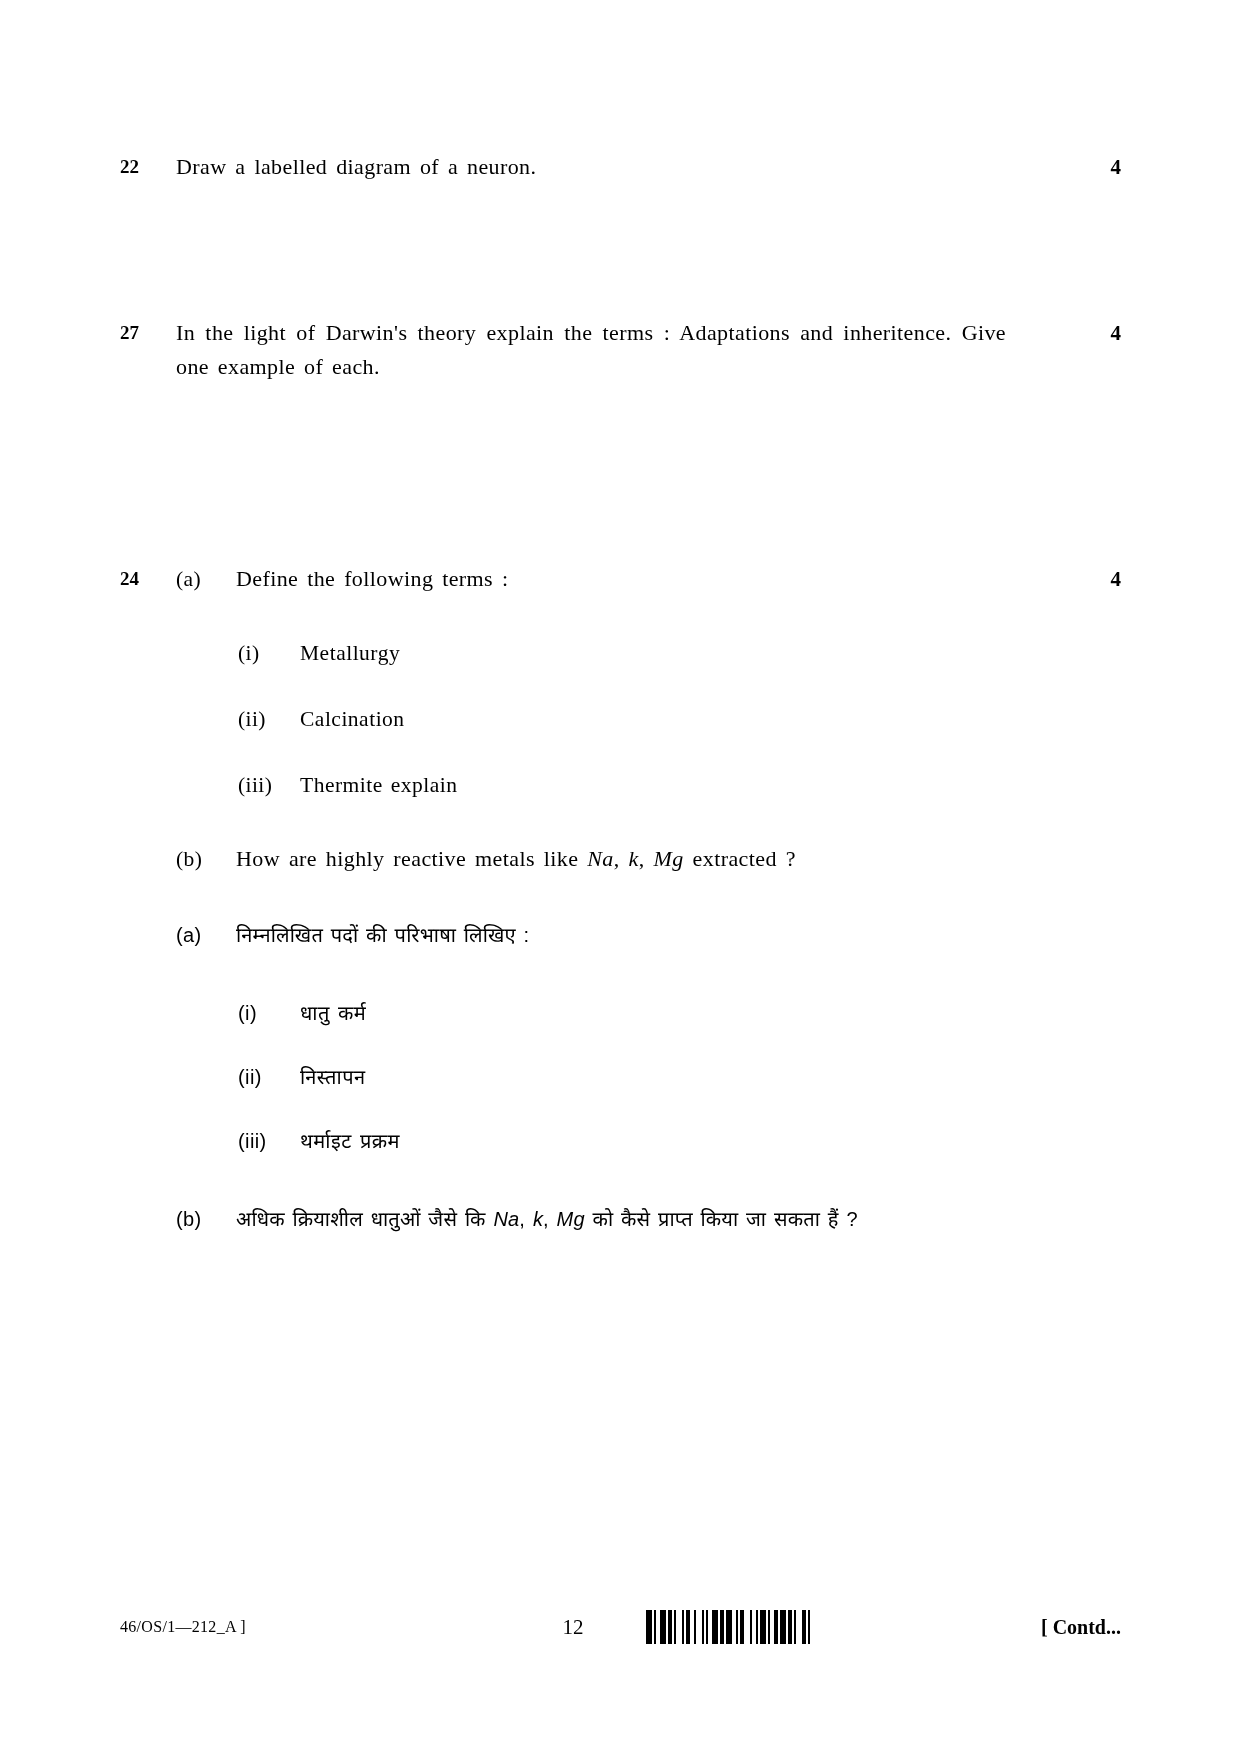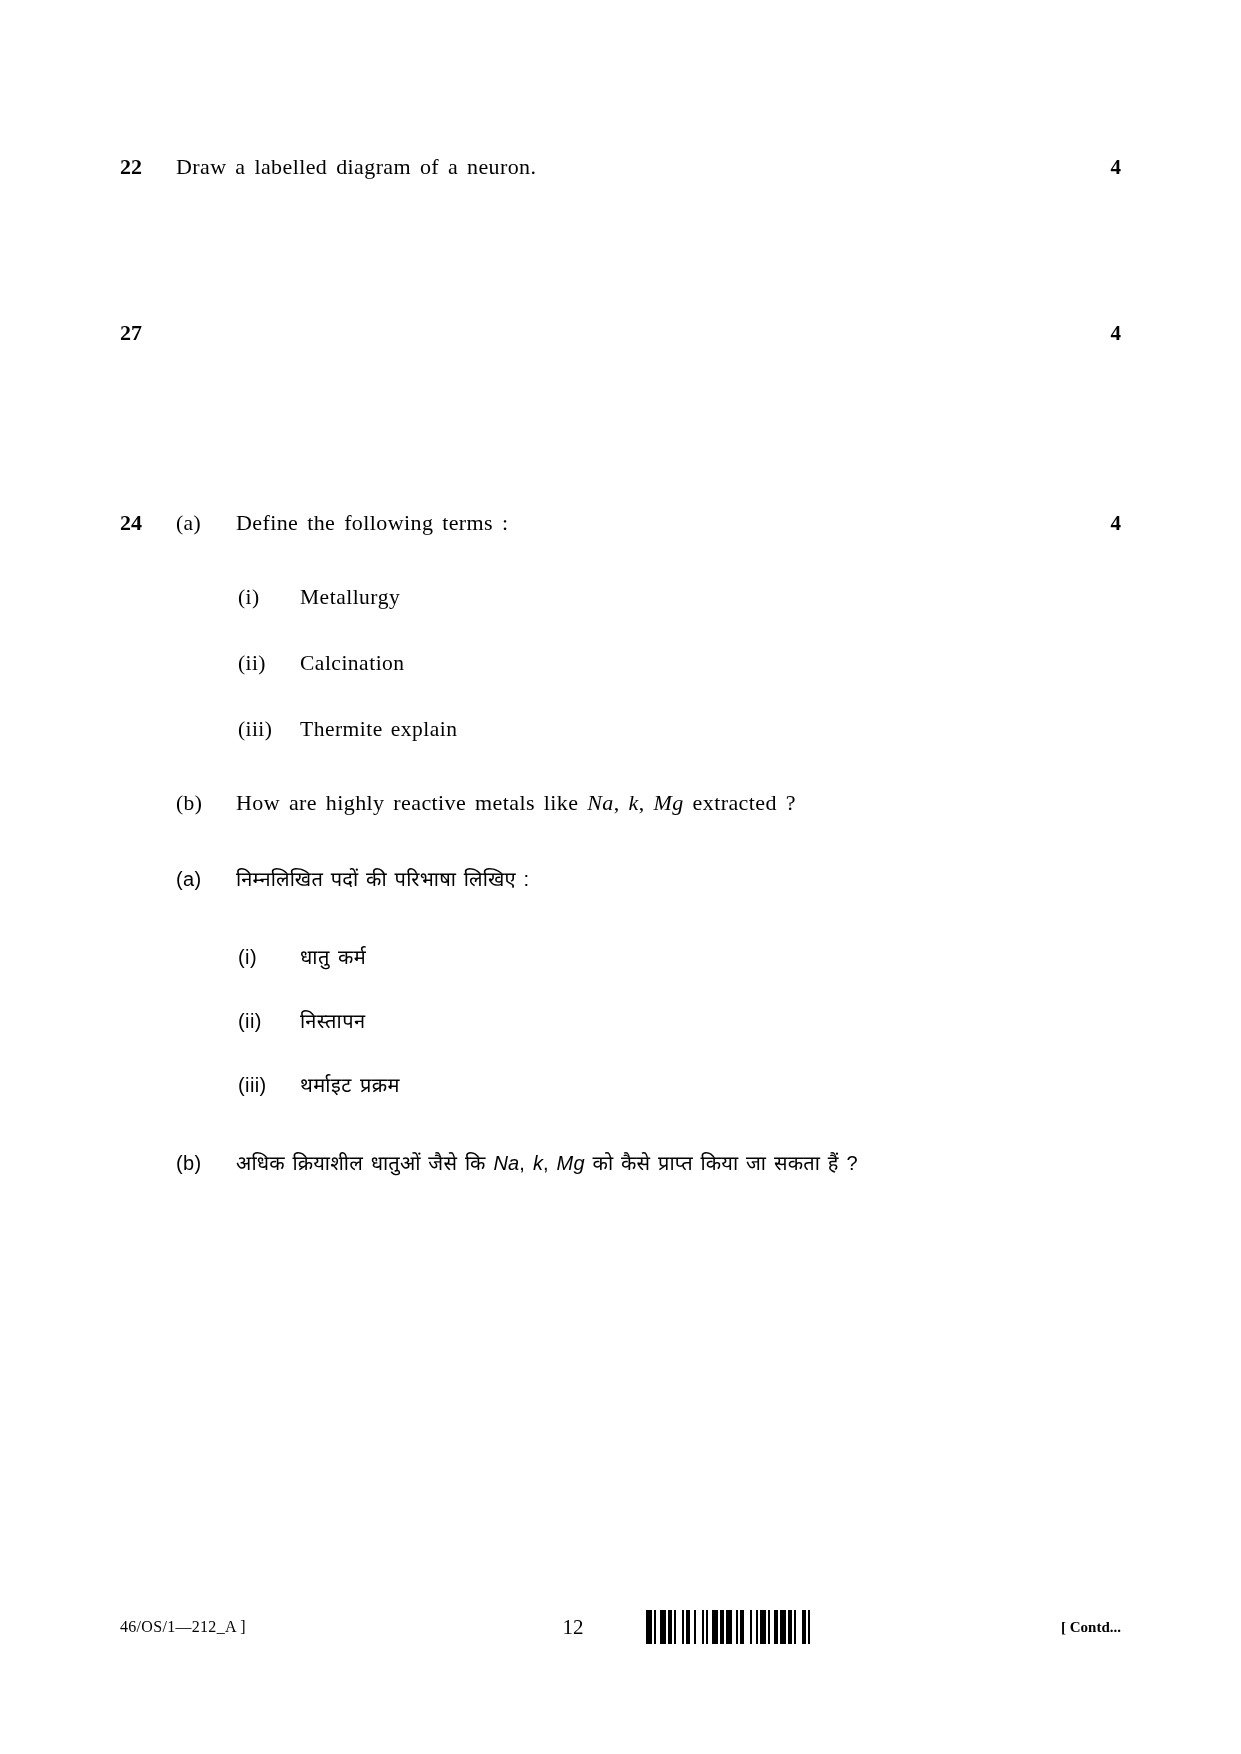--- a/index.html
+++ b/index.html
@@ -29,21 +29,21 @@
     margin-bottom: 0;
   }
   .q-row {
     display: flex;
     align-items: flex-start;
   }
   .q-num {
     width: 56px;
     flex: 0 0 56px;
     font-weight: bold;
-    font-size: 22px;
+    font-size: 19px;
     line-height: 34px;
   }
   .q-body {
     flex: 1 1 auto;
     max-width: 830px;
   }
   .marks {
     position: absolute;
     right: 0;
     top: 0;
@@ -168,21 +168,21 @@
     align-items: stretch;
   }
   .barcode span {
     display: block;
     background: #000;
     height: 34px;
   }
   .footer-right {
     position: absolute;
     right: 0;
-    font-size: 15px;
+    font-size: 20px;
     font-weight: bold;
     font-family: "Liberation Serif", serif;
     white-space: nowrap;
   }
 </style>
 </head>
 <body>
 
 <div class="page">
 
@@ -197,20 +197,21 @@
     </div>
   </div>
 
   <div class="gap-xl"></div>
 
   <div class="q-block">
     <div class="marks">4</div>
     <div class="q-row">
       <div class="q-num">27</div>
       <div class="q-body">
+        <div class="eng">In the light of Darwin's theory explain the terms : Adaptations and inheritence. Give one example of each.</div>
         <div class="gap-sm"></div>
       </div>
     </div>
   </div>
 
   <div class="gap-lg"></div>
   <div class="gap-md"></div>
 
   <div class="q-block">
     <div class="marks">4</div>

